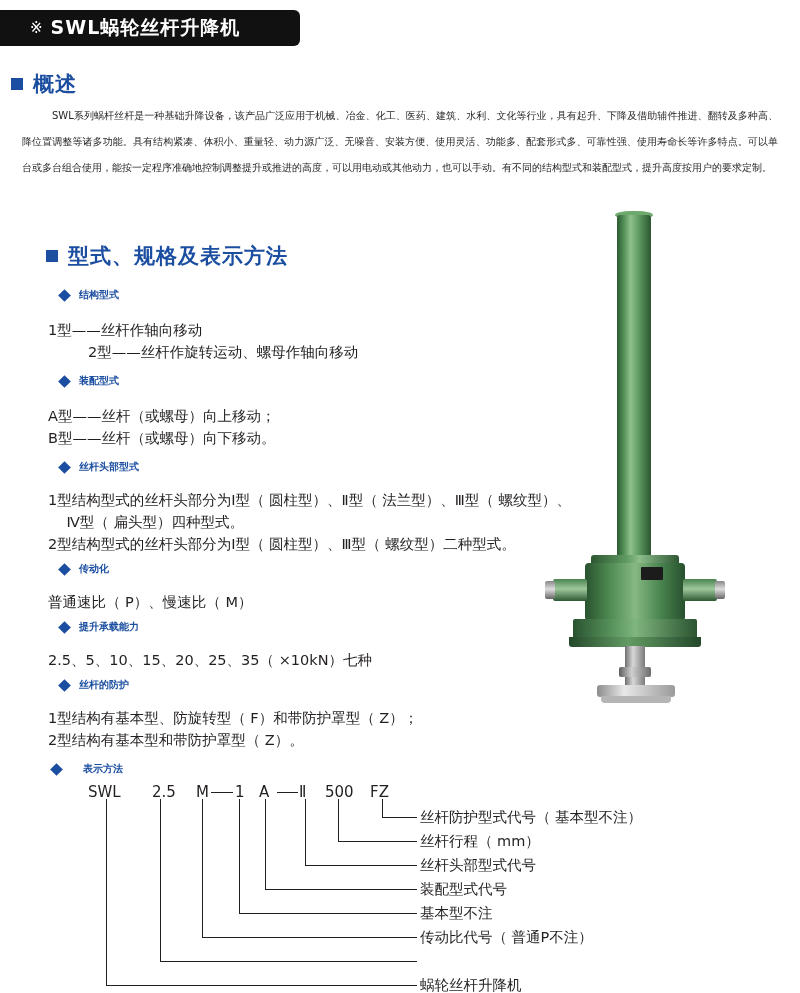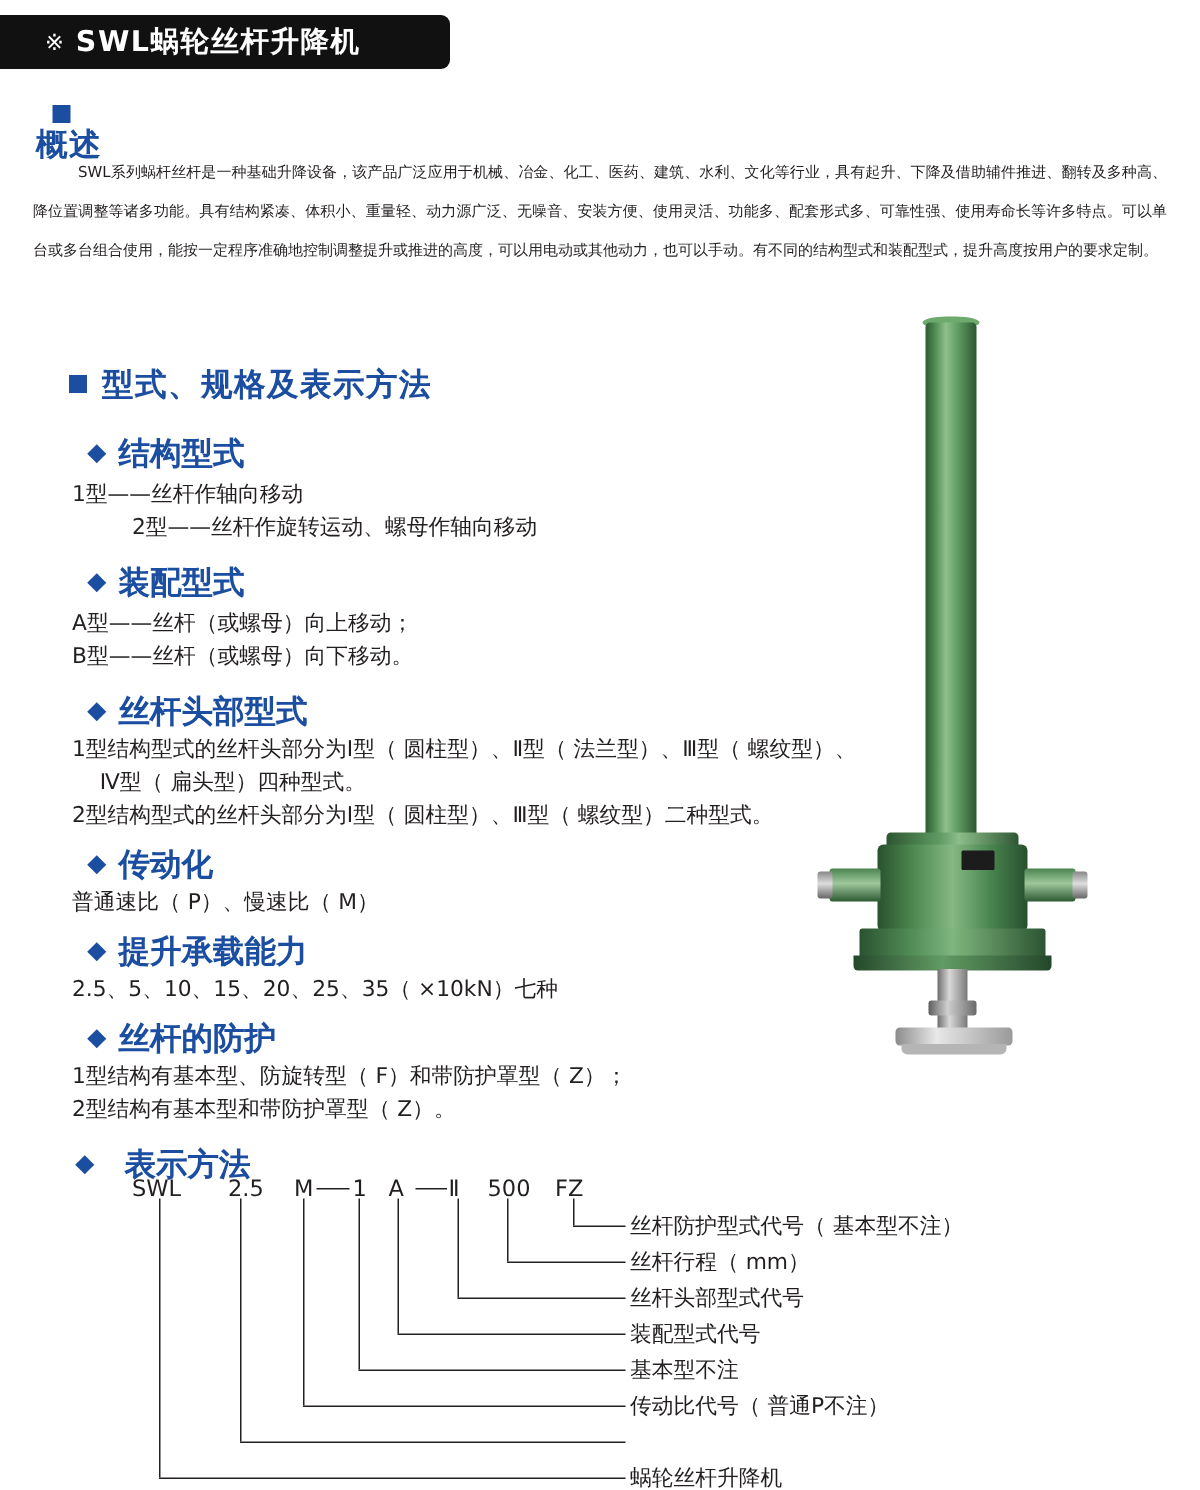--- a/index.html
+++ b/index.html
@@ -86,21 +86,21 @@
   }
   .sub-head .dia {
     width: 9px;
     height: 9px;
     background: #1b4ea0;
     transform: rotate(45deg);
     margin-right: 10px;
     display: inline-block;
   }
   .sub-head .sub-text {
-    font-size: 21px;
+    font-size: 10px;
     font-weight: bold;
     color: #1b4ea0;
   }
 
   
   .line {
     position: absolute;
     font-size: 14.5px;
     line-height: 24px;
     color: #231f20;
@@ -287,21 +287,21 @@
   }
 </style>
 </head>
 <body>
 
 <div class="title-bar">
   <span class="mark">※</span>
   <span class="title-text">SWL蜗轮丝杆升降机</span>
 </div>
 
-<div class="section-head" style="left:24px; top:70px;flex-direction:column;">
+<div class="section-head" style="left:11px; top:70px;">
   <span class="sq"></span>
   <span class="sh-text">概述</span>
 </div>
 
 <div class="para" style="left:22px; top:103px; width:756px;"><span class="indent"></span><span>SWL系列蜗杆丝杆是一种基础升降设备，该产品广泛应用于机械、冶金、化工、医药、建筑、水利、文化等行业，具有起升、下降及借助辅件推进、翻转及多种高、降位置调整等诸多功能。具有结构紧凑、体积小、重量轻、动力源广泛、无噪音、安装方便、使用灵活、功能多、配套形式多、可靠性强、使用寿命长等许多特点。可以单台或多台组合使用，能按一定程序准确地控制调整提升或推进的高度，可以用电动或其他动力，也可以手动。有不同的结构型式和装配型式，提升高度按用户的要求定制。</span></div>
 
 <div class="section-head" style="left:24px; top:242px;padding-left:22px;">
   <span class="sq"></span>
   <span class="sh-text">型式、规格及表示方法</span>
 </div>

